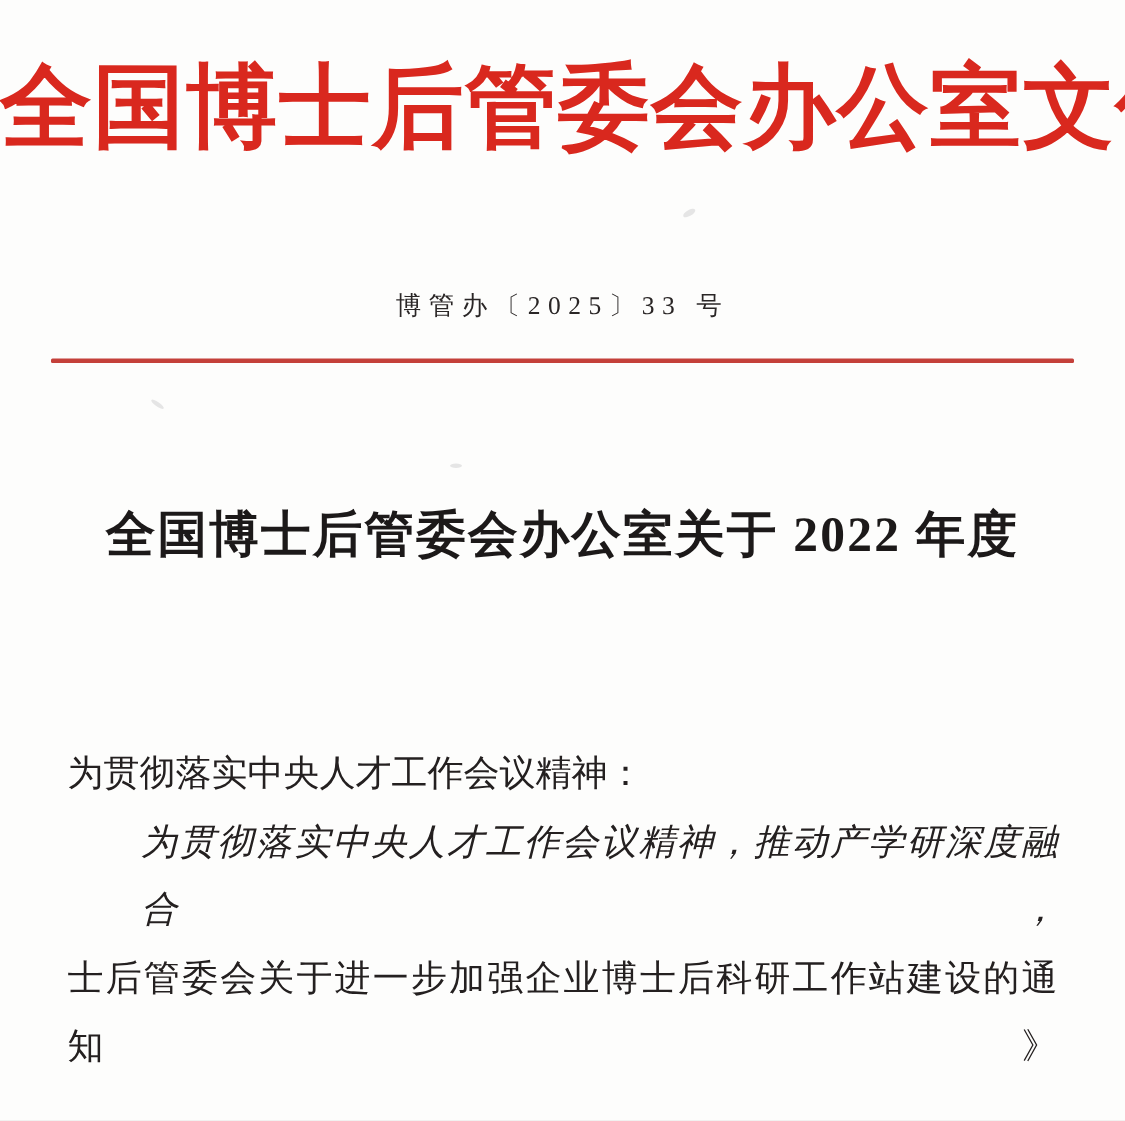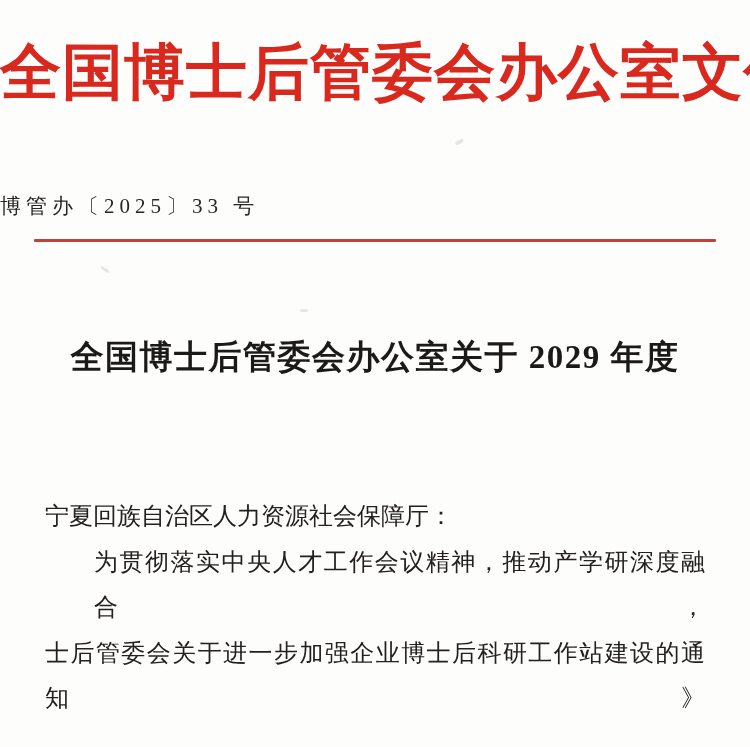--- a/index.html
+++ b/index.html
@@ -30,21 +30,22 @@
     letter-spacing: 1px;
     line-height: 80px;
     white-space: nowrap;
   }
   
   .doc-number {
     position: absolute;
     top: 192px;
     left: 0;
     right: 0;
-    font-size: 21px;
+    text-align: center;
+    font-size: 17px;
     letter-spacing: 5px;
     color: #2a2626;
     white-space: nowrap;
   }
   
   .red-line {
     position: absolute;
     top: 239px;
     left: 34px;
     width: 682px;
@@ -79,20 +80,21 @@
   .body-block .line {
     white-space: nowrap;
   }
   .body-block .line.just {
     white-space: normal;
     text-align: justify;
     text-align-last: justify;
   }
   .body-block .line.indent {
     padding-left: 49px;
+    font-style: italic;
   }
   
   .speck {
     position: absolute;
     background: rgba(120,120,125,0.18);
     border-radius: 50%;
   }
   .speck.s1 { top: 140px; left: 455px; width: 9px; height: 4px; transform: rotate(-30deg); }
   .speck.s2 { top: 268px; left: 100px; width: 10px; height: 3px; transform: rotate(35deg); }
   .speck.s3 { top: 309px; left: 300px; width: 8px; height: 3px; }
@@ -102,25 +104,25 @@
 
 <div class="page">
 
   <div class="red-header">全国博士后管委会办公室文件</div>
 
   <div class="doc-number">博管办〔2025〕33 号</div>
 
   <div class="red-line"></div>
 
   <div class="title-block">
-    <div>全国博士后管委会办公室关于 2029 年度</div>
+    <div>全国博士后管委会办公室关于 2022 年度</div>
   </div>
 
   <div class="body-block">
-    <div class="line">宁夏回族自治区人力资源社会保障厅：</div>
+    <div class="line">为贯彻落实中央人才工作会议精神：</div>
     <div class="line just indent">为贯彻落实中央人才工作会议精神，推动产学研深度融合，</div>
     <div class="line just">士后管委会关于进一步加强企业博士后科研工作站建设的通知》</div>
 
   </div>
 
   <div class="speck s1"></div>
   <div class="speck s2"></div>
   <div class="speck s3"></div>
 
 </div>

